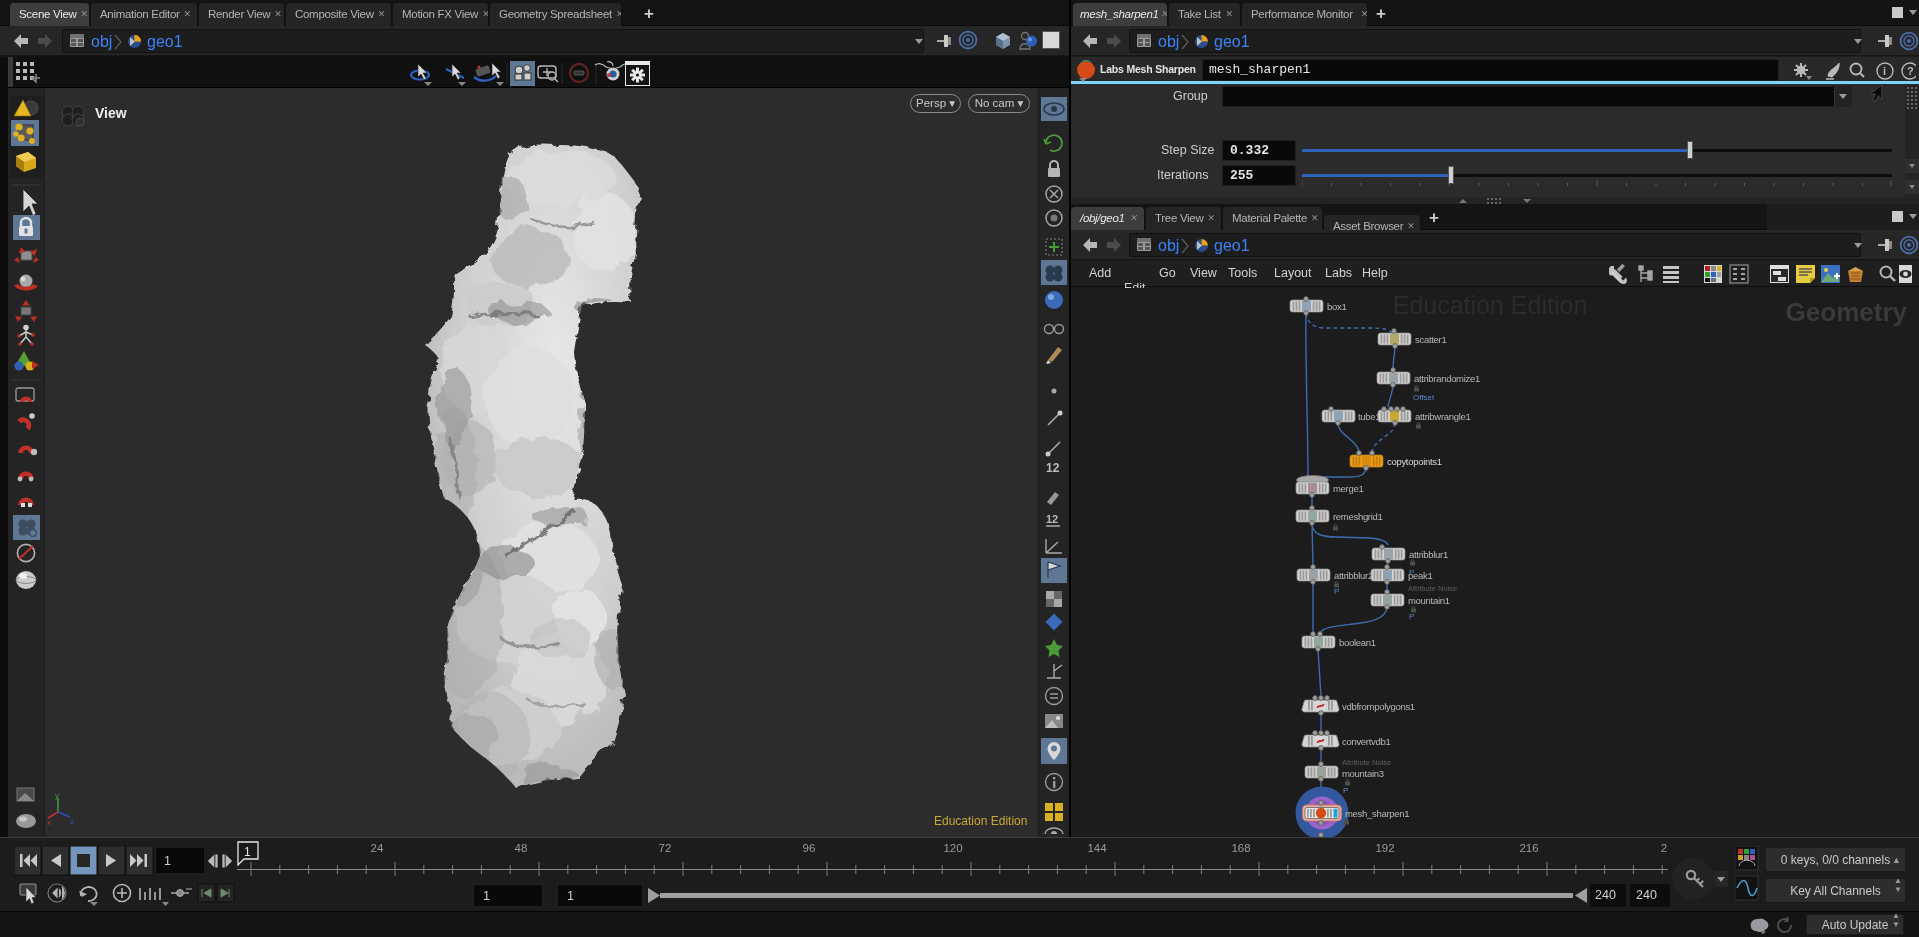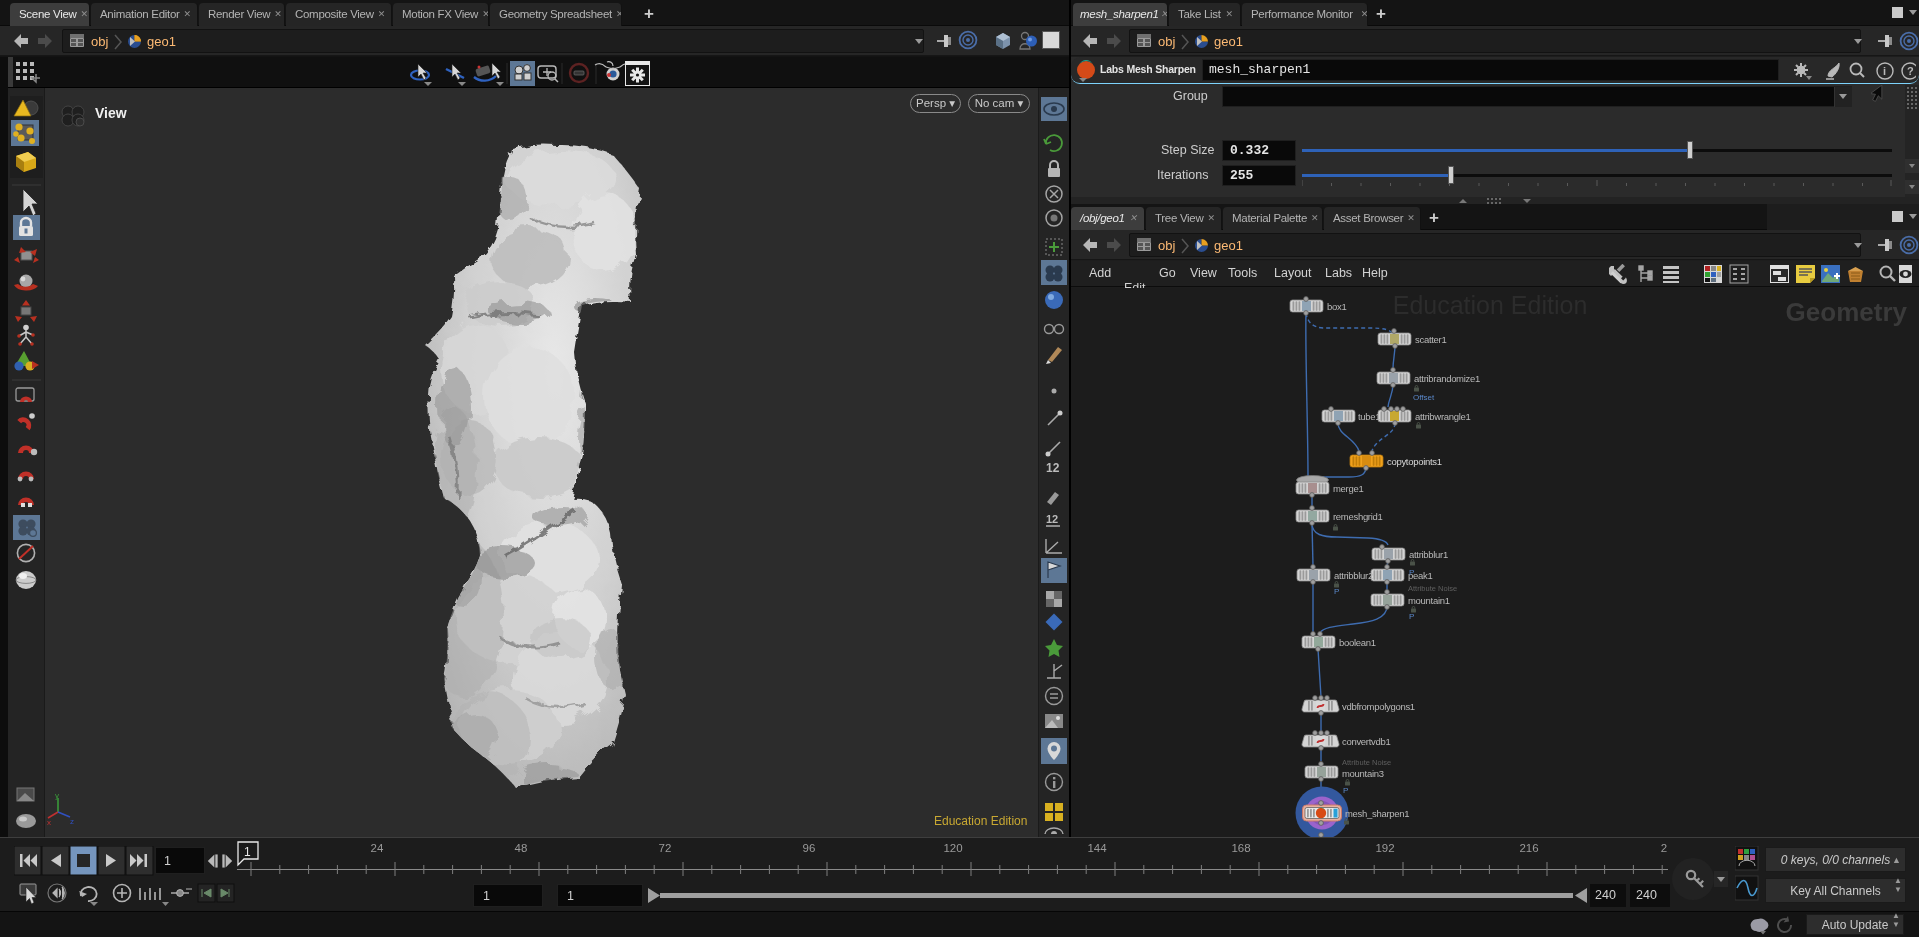--- a/index.html
+++ b/index.html
@@ -16,21 +16,21 @@
     justify-content:space-between; overflow:hidden; }
   .tab .x { color:#909090; font-size:9px; margin-left:4px; letter-spacing:0; }
   .tab.active { background:#3d3d3d; color:#e8e8e8; }
   .tab.italic { font-style:italic; }
   .plus { position:absolute; top:3px; color:#cccccc; font-size:17px; font-weight:bold; }
 
   
   .navrow { position:absolute; height:30px; background:#262626; border-bottom:1px solid #161616; }
   .crumbfield { position:absolute; top:3px; height:24px; background:#1d1d1d;
     border:1px solid #121212; border-radius:2px; }
-  .crumbtxt { color:#fdba74; font-size:13px; line-height:23px; }
+  .crumbtxt { color:#3b82f6; font-size:16px; line-height:23px; }
 
   
   .tri-dn { width:0; height:0; border-left:4px solid transparent; border-right:4px solid transparent;
     border-top:5px solid #9a9a9a; }
 
   
   .blackfield { position:absolute; background:#090909; border:1px solid #1f1f1f; color:#e6e6e6; }
 </style>
 </head>
 <body>
@@ -538,21 +538,21 @@
         <rect x="13" y="6" width="3" height="8" fill="#8a8a8a"></rect>
       </svg>
       <svg class="abs" style="left:828px;top:5px;" width="20" height="20" viewBox="0 0 20 20">
         <circle cx="10" cy="10" r="8.4" fill="none" stroke="#4a6da8" stroke-width="1.8"></circle>
         <circle cx="10" cy="10" r="5" fill="none" stroke="#4a6da8" stroke-width="1.4"></circle>
         <circle cx="10" cy="10" r="2" fill="#4a6da8"></circle>
       </svg>
     </div>
     <div id="params" class="abs" style="left:0;top:57px;width:848px;height:140px;background:#2b2b2b;">
 
-      <div class="abs" style="left:0;top:0;width:848px;height:27px;background:#282828;border-bottom:1px solid #7dd3fc;border-radius:9px;">
+      <div class="abs" style="left:0;top:0;width:848px;height:27px;background:#282828;border-bottom:3px solid #7dd3fc;">
         <svg class="abs" style="left:5px;top:3px;" width="22" height="23" viewBox="0 0 22 23">
           <circle cx="10" cy="10" r="9" fill="#d44a18"></circle>
           <path d="M4 3.5 A9 9 0 0 1 16 3.2 A 7 7 0 0 0 4 3.5 Z" fill="#1a9a8a"></path>
           <path d="M3 18 l8 0 l-4 4 z" fill="#888"></path>
         </svg>
         <span class="abs" style="left:29px;top:6px;color:#e4e4e4;font-weight:bold;font-size:10.5px;letter-spacing:-0.2px;">Labs Mesh Sharpen</span>
         <div class="blackfield" style="left:131px;top:2px;width:577px;height:22px;font-family:'Liberation Mono',monospace;font-size:13px;line-height:20px;padding-left:6px;">mesh_sharpen1</div>
         <svg class="abs" style="left:719px;top:3px;" width="126" height="22" viewBox="0 0 126 22">
           <g stroke="#b9b9b9" fill="none">
             <circle cx="11" cy="10" r="4" fill="#b9b9b9"></circle>
@@ -664,21 +664,21 @@
             <rect x="36" y="4" width="2" height="2"></rect>
             <rect x="40" y="4" width="2" height="2"></rect>
           </g>
         <path d="M64 1 l8 0 l-4 4 z" fill="#777"></path>
       </svg>
     </div>
     <div id="np-tabbar" class="tabbar" style="left:0;top:204px;width:696px;">
       <div class="tab active italic" style="left:0px;width:74px;">/obj/geo1<span class="x">✕</span></div>
       <div class="tab" style="left:75px;width:76px;">Tree View<span class="x">✕</span></div>
       <div class="tab" style="left:152px;width:100px;">Material Palette<span class="x">✕</span></div>
-      <div class="tab" style="left:253px;width:97px;">Asset Browser<span class="x">✕</span></div>
+      <div class="tab" style="left:253px;width:97px;margin-top:8px;">Asset Browser<span class="x">✕</span></div>
       <div class="plus" style="left:358px;top:4px;">+</div>
       <div class="abs" style="left:821px;top:7px;width:11px;height:11px;background:#c9c9c9;"></div>
       <div class="tri-dn abs" style="left:838px;top:10px;"></div>
     </div>
     <div id="np-navrow" class="navrow" style="left:0;top:230px;width:848px;">
       <svg class="abs" style="left:9px;top:6px;" width="44" height="18" viewBox="0 0 44 18">
         <path d="M10 2 L3 9 L10 16 L10 12 L17 12 L17 6 L10 6 Z" fill="#b6b6b6"></path>
         <path d="M34 2 L41 9 L34 16 L34 12 L27 12 L27 6 L34 6 Z" fill="#4b4b4b"></path>
       </svg>
       <div class="crumbfield" style="left:58px;width:732px;">
@@ -1195,21 +1195,21 @@
           <rect x="9" y="3" width="5" height="5" fill="#30a040"></rect>
           <rect x="15" y="3" width="5" height="5" fill="#3060c0"></rect>
       <rect x="3" y="9" width="5" height="5" fill="#d0a020"></rect>
           <rect x="9" y="9" width="5" height="5" fill="#888"></rect>
           <rect x="15" y="9" width="5" height="5" fill="#b05090"></rect>
       <path d="M4 20 a7 5 0 0 1 16 0" stroke="#aaa" fill="none"></path>
         </g>
       <rect x="0" y="30" width="23" height="24" fill="#111" stroke="#333"></rect>
       <path d="M2 42 C7 32 11 32 13 42 C15 52 19 52 22 42" stroke="#4a9ad0" stroke-width="1.6" fill="none"></path>
     </svg>
-    <div class="abs" style="left:1765px;top:9px;width:141px;height:25px;background:#2d2d2d;border:1px solid #1a1a1a;color:#c9c9c9;font-size:12px;line-height:24px;text-align:center;font-style:italic;">0 keys, 0/0 channels<span style="position:absolute;right:4px;top:0;color:#9a9a9a;font-size:9px;">▲</span></div>
+    <div class="abs" style="left:1765px;top:9px;width:141px;height:25px;background:#2d2d2d;border:1px solid #1a1a1a;color:#c9c9c9;font-size:12px;line-height:24px;text-align:center;">0 keys, 0/0 channels<span style="position:absolute;right:4px;top:0;color:#9a9a9a;font-size:9px;">▲</span></div>
     <div class="abs" style="left:1765px;top:40px;width:141px;height:25px;background:#2d2d2d;border:1px solid #1a1a1a;color:#c9c9c9;font-size:12px;line-height:24px;text-align:center;">Key All Channels<span style="position:absolute;right:3px;top:-3px;color:#9a9a9a;font-size:8px;line-height:9px;">▲<br>▼</span></div>
   </div>
   <div id="statusbar" class="abs" style="left:0;top:911px;width:1919px;height:26px;background:#141414;border-top:1px solid #060606;">
     <svg class="abs" style="left:1748px;top:3px;" width="52" height="20" viewBox="0 0 52 20">
       <path d="M3 12 a7 6 0 0 1 7-8 a6 5 0 0 1 8 2 a5 5 0 0 1 -1 9 a6 4 0 0 1 -9 1 a5 4 0 0 1 -5-4 z" fill="#9a9aa5"></path>
       <path d="M12 16 l6 0 l-3 3.5 z" fill="#777"></path>
       <path d="M40 5 a6.5 6.5 0 1 0 3 5" stroke="#4e4e4e" stroke-width="2" fill="none"></path>
         <path d="M40 1 l1 5.5 l-5.5 1 z" fill="#4e4e4e"></path>
     </svg>
     <div class="abs" style="left:1806px;top:2px;width:98px;height:21px;background:#2d2d2d;border:1px solid #1a1a1a;color:#c9c9c9;font-size:12px;line-height:20px;text-align:center;">Auto Update<span style="position:absolute;right:3px;top:-4px;color:#9a9a9a;font-size:8px;line-height:9px;">▲<br>▼</span></div>

